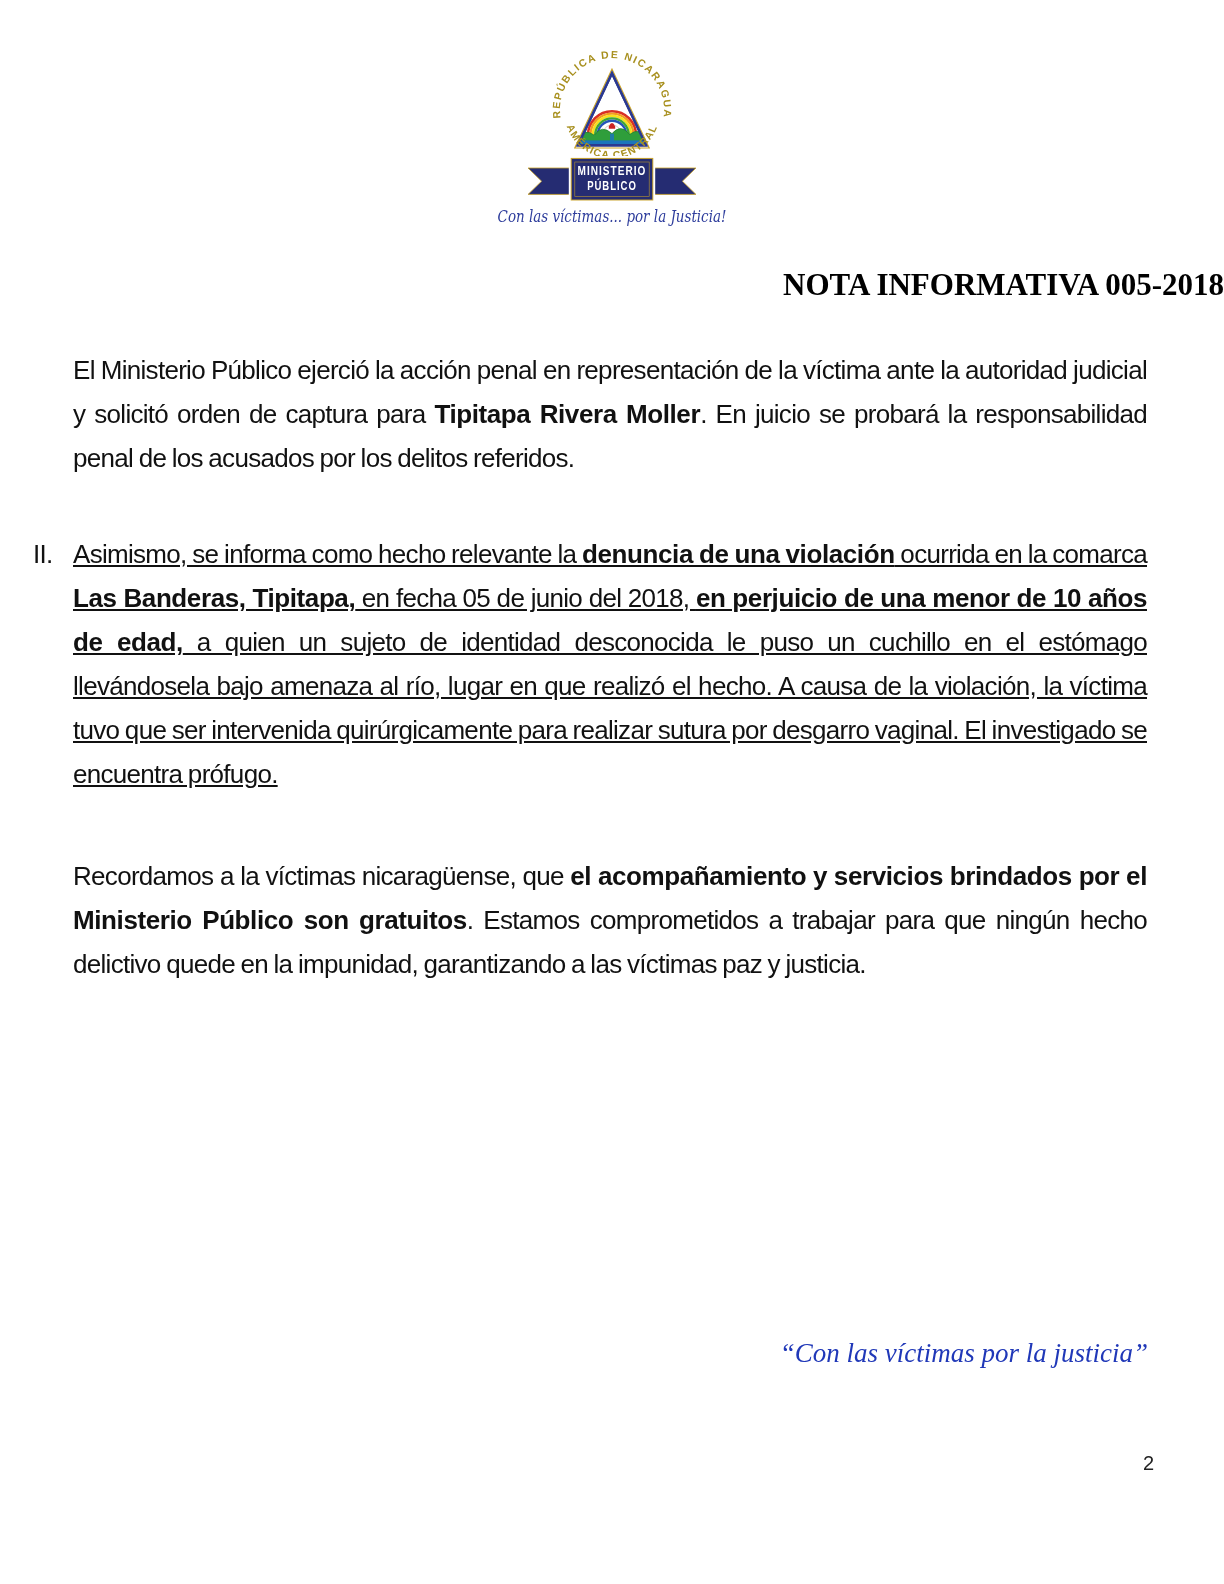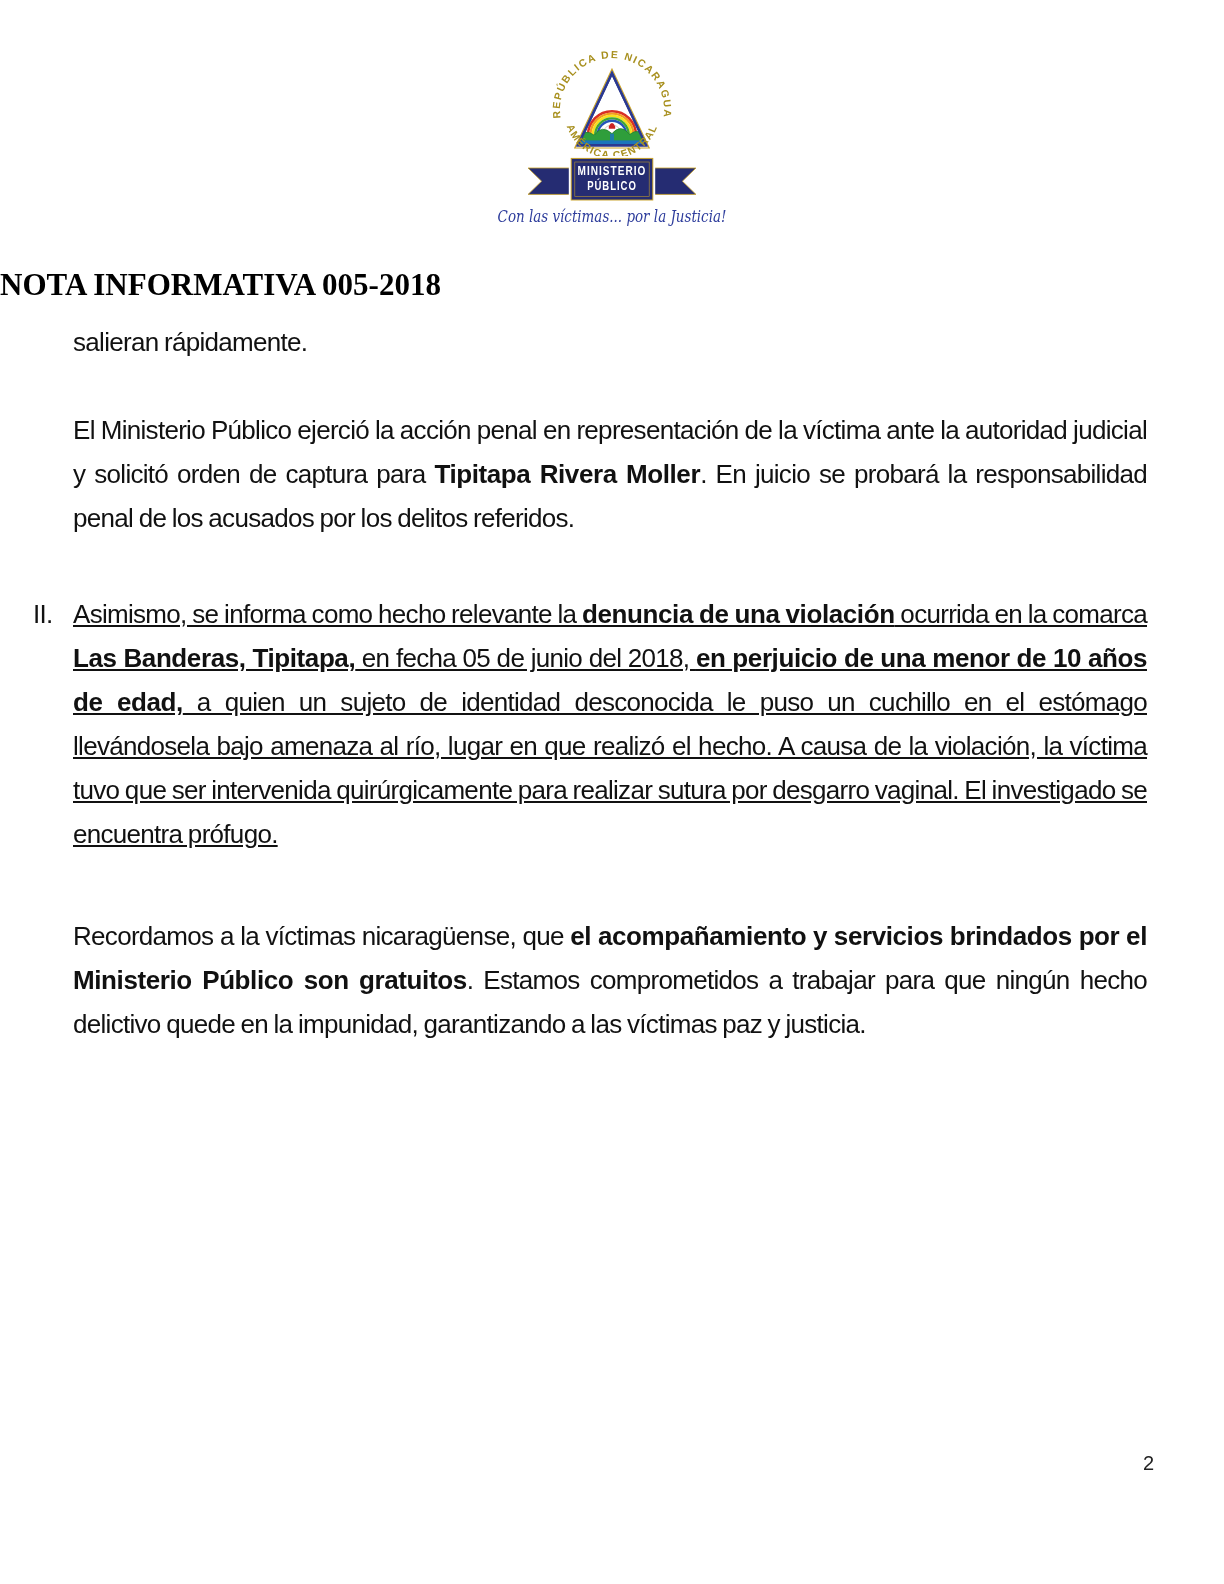--- a/index.html
+++ b/index.html
@@ -10,21 +10,21 @@
     background:#ffffff;
     overflow:hidden;
     font-family:"Liberation Sans", sans-serif;
     color:#101010;
   }
   .logo-wrap { padding-top:44px; text-align:center; }
   .logo-wrap svg { display:inline-block; }
 
   .title {
     margin:30px 0 4px 0;
-    text-align:left;
+    text-align:right;
     font-family:"Liberation Serif", serif;
     font-weight:bold;
     font-size:31px;
     line-height:38px;
     color:#000;
   }
 
   .content { margin-left:73px; width:1074px; }
 
   .body-text {
@@ -117,26 +117,26 @@
       </g>
 
       <text x="150" y="222" text-anchor="middle" font-family="DejaVu Serif, serif" font-style="italic" font-size="21" fill="#2E3D9C" textLength="286" lengthAdjust="spacingAndGlyphs">Con las víctimas... por la Justicia!</text>
     </svg>
   </div>
 
   <h1 class="title">NOTA INFORMATIVA 005-2018</h1>
 
   <div class="content">
 
-    <p class="body-text frag">salieran rápidamente.</p>
 
     <p class="body-text para1"><span>El Ministerio Público ejerció la acción penal en representación de la víctima ante la autoridad judicial y solicitó orden de captura para </span><b>Tipitapa Rivera Moller</b><span>. En juicio se probará la responsabilidad penal de los acusados por los delitos referidos.</span></p>
 
     <p class="body-text item2"><span class="marker">II.</span><span>Asimismo, se informa como hecho relevante la </span><b>denuncia de una violación</b><span> ocurrida en la comarca </span><b>Las Banderas, Tipitapa,</b><span> en fecha 05 de junio del 2018, </span><b>en perjuicio de una menor de 10 años de edad,</b><span> a quien un sujeto de identidad desconocida le puso un cuchillo en el estómago llevándosela bajo amenaza al río, lugar en que realizó el hecho. A causa de la violación, la víctima tuvo que ser intervenida quirúrgicamente para realizar sutura por desgarro vaginal. El investigado se encuentra prófugo.</span></p>
 
     <p class="body-text para3"><span>Recordamos a la víctimas nicaragüense, que </span><b>el acompañamiento y servicios brindados por el Ministerio Público son gratuitos</b><span>. Estamos comprometidos a trabajar para que ningún hecho delictivo quede en la impunidad, garantizando a las víctimas paz y justicia.</span></p>
 
 
   </div>
 
+  <div class="quote">“Con las víctimas por la justicia”</div>
   <div class="pagenum">2</div>
 
 </div>
 
 </body></html>

